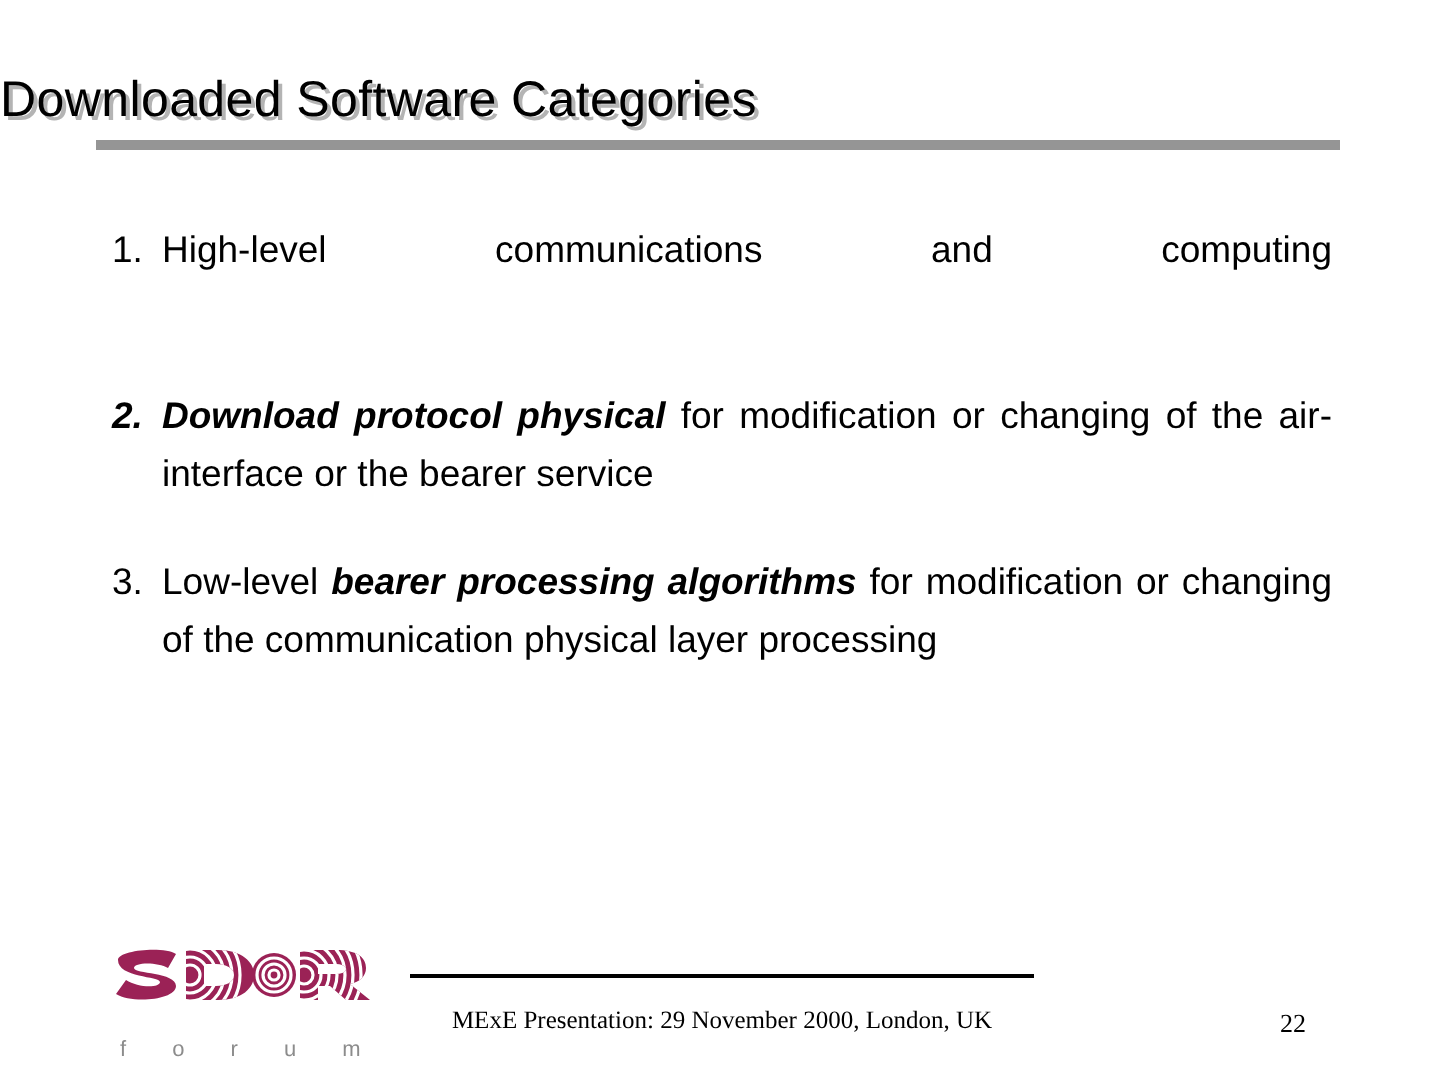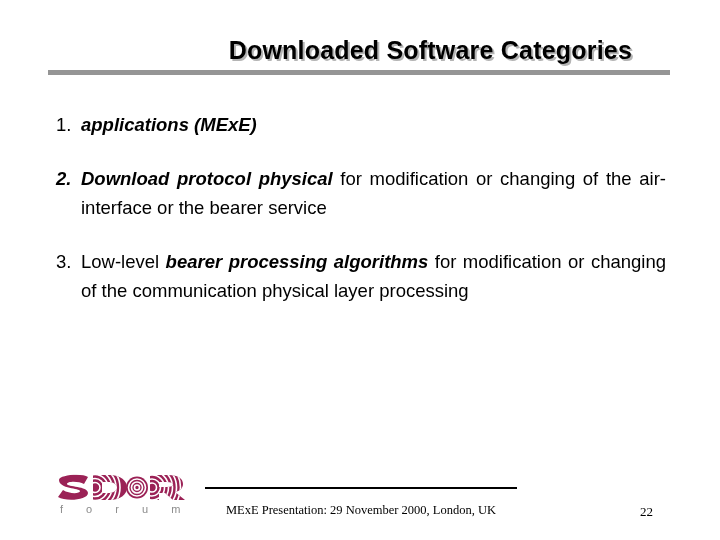--- a/index.html
+++ b/index.html
@@ -15,24 +15,24 @@
     font-family: "Liberation Sans", sans-serif;
     color: #000000;
   }
 
   
   #slide-title {
     position: absolute;
     left: 0;
     top: 36px;
     width: 632px;
-    text-align: right;
+    text-align: left;
     font-family: "Liberation Sans", sans-serif;
     font-size: 25px;
-    font-weight: bold;
+    font-weight: normal;
     letter-spacing: 0.2px;
     color: #000000;
     text-shadow: 2px 2px 0 #b4b4b4;
     white-space: nowrap;
   }
 
   #title-rule {
     position: absolute;
     left: 48px;
     top: 70px;
@@ -96,21 +96,21 @@
     width: 135px;
     height: 48px;
   }
   #logo-mark {
     display: block;
     width: 132px;
     height: 27px;
   }
   #logo-forum {
     display: block;
-    margin-top: 2px;
+    margin-top: 18px;
     font-family: "Liberation Sans", sans-serif;
     font-size: 11px;
     letter-spacing: 10px;
     color: #8c8c8c;
     text-align: left;
     padding-left: 3px;
   }
 
   #footer-rule {
     position: absolute;
@@ -149,21 +149,21 @@
 
 <div id="slide-title">Downloaded Software Categories</div>
 
 <div id="title-rule"></div>
 
 <div id="body-list">
 
   <div class="list-item">
     <span class="item-number">1.</span>
     <span class="item-body">
-      <span class="bi">applications (MExE)</span>
+      <span class="stretch-line">High-level communications and computing</span>
     </span>
   </div>
 
   <div class="list-item">
     <span class="item-number bi">2.</span>
     <span class="item-body"><span class="bi">Download protocol physical</span><span> for modification or changing of the air-interface or the bearer service</span></span>
   </div>
 
   <div class="list-item">
     <span class="item-number">3.</span>

